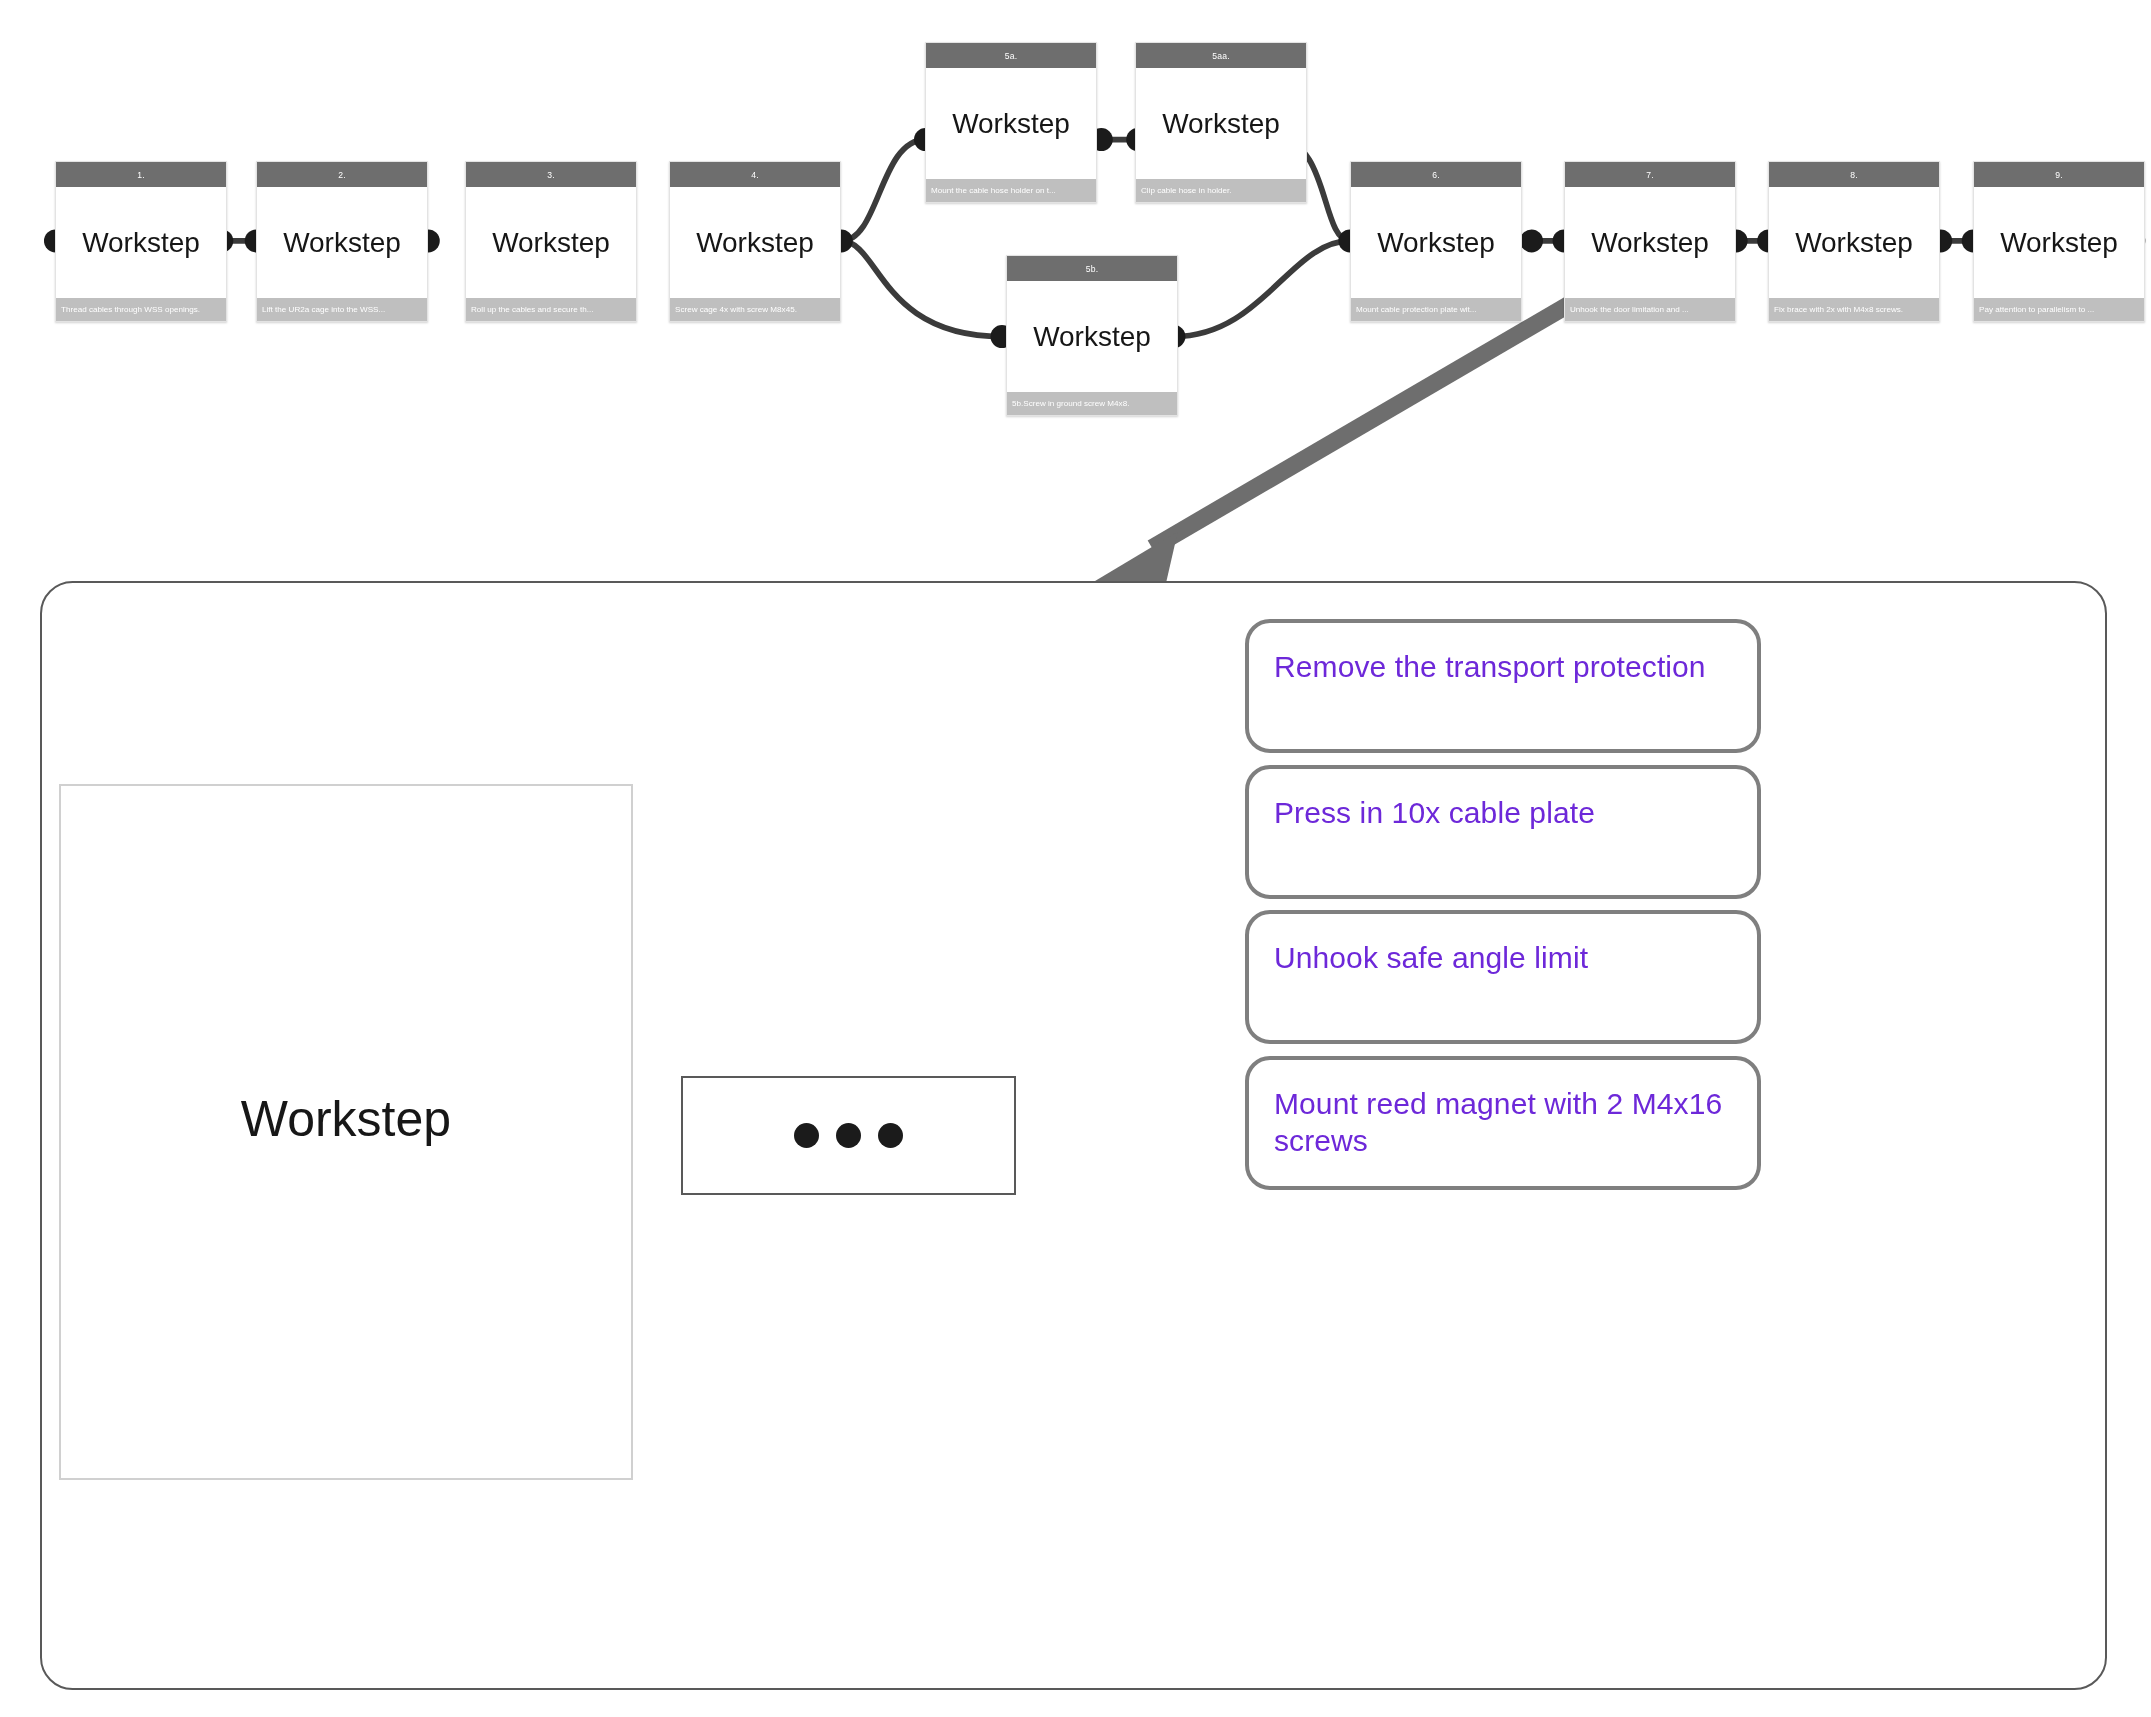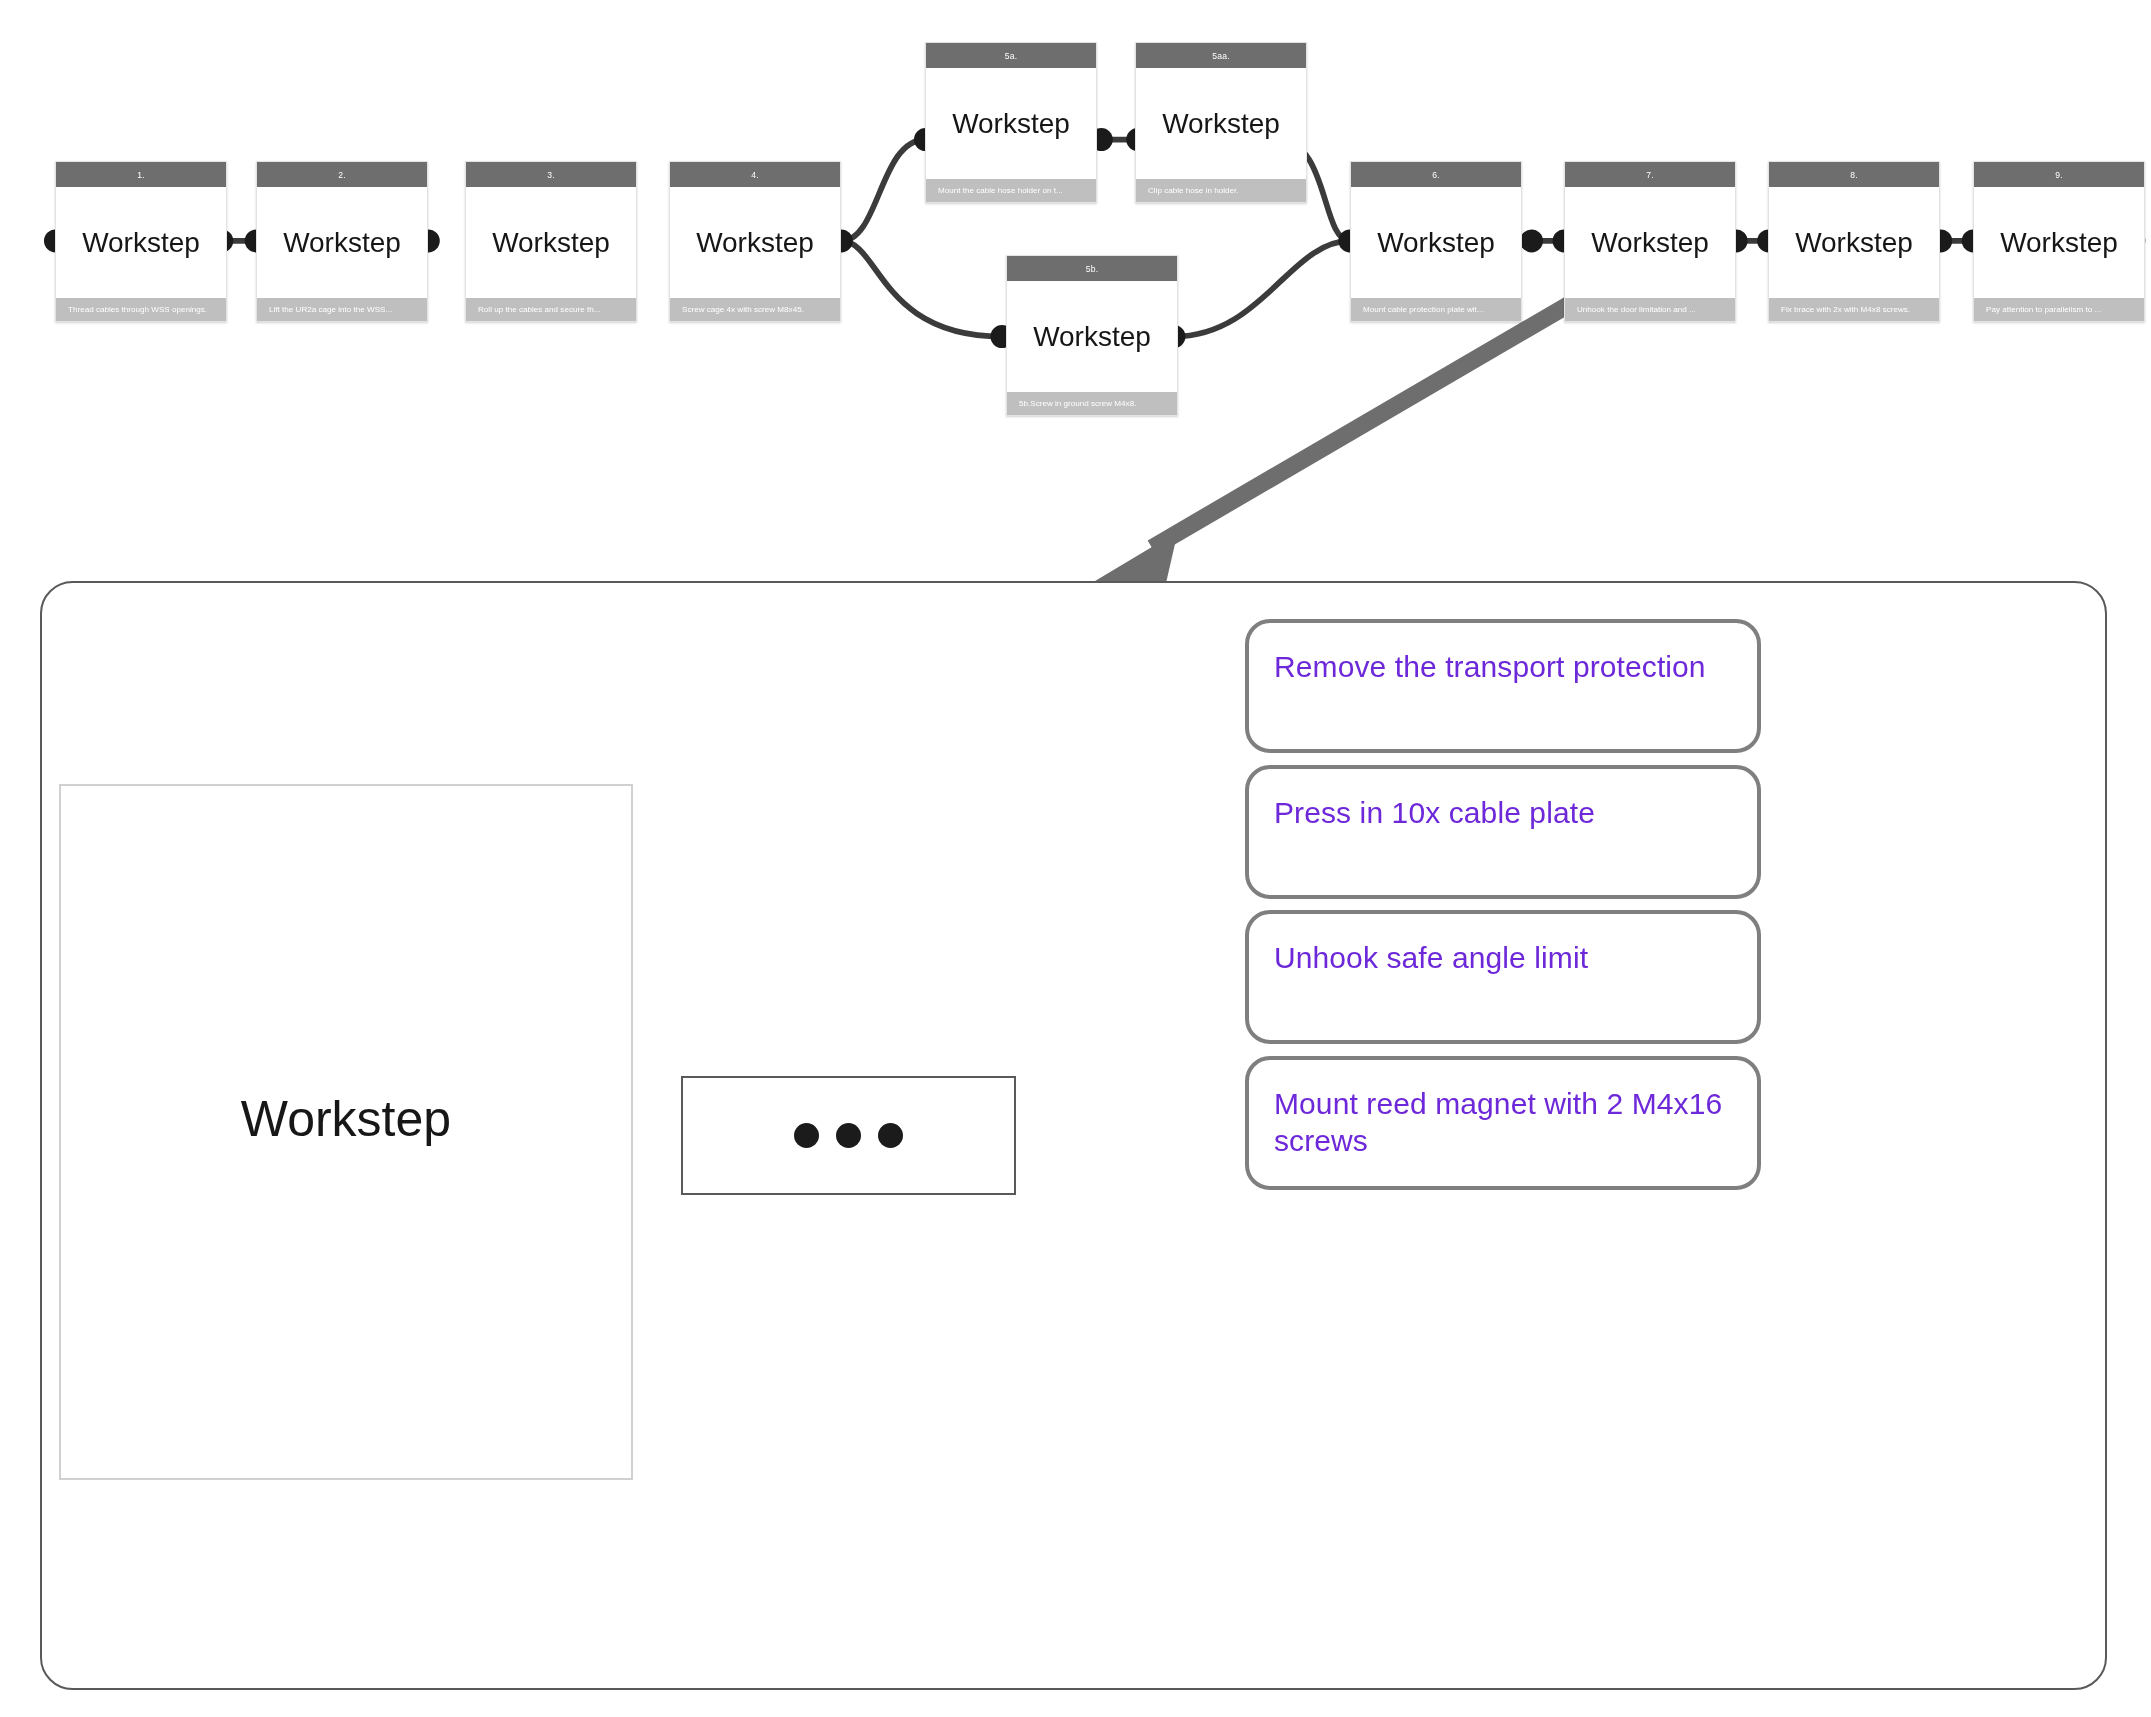--- a/index.html
+++ b/index.html
@@ -24,21 +24,21 @@
     height:25px;flex:0 0 25px;background:#6e6e6e;color:#ffffff;
     font-size:8.6px;display:flex;align-items:center;justify-content:center;
     letter-spacing:0.2px;
   }
   .ws-body{
     flex:1 1 auto;display:flex;align-items:center;justify-content:center;
     font-size:28px;color:#161616;background:#ffffff;
   }
   .ws-foot{
     height:23px;flex:0 0 23px;background:#bfbfbf;color:#ffffff;
-    font-size:8.1px;display:flex;align-items:center;padding:0 12px;
+    font-size:8.1px;display:flex;align-items:center;padding:0 5px;
     overflow:hidden;white-space:nowrap;
   }
 
   
   #detail-panel{
     position:absolute;left:40px;top:581px;width:2067px;height:1109px;
     border:2.9px solid #595959;border-radius:32.5px;box-sizing:border-box;
     background:#ffffff;
   }
   #detail-image-box{

